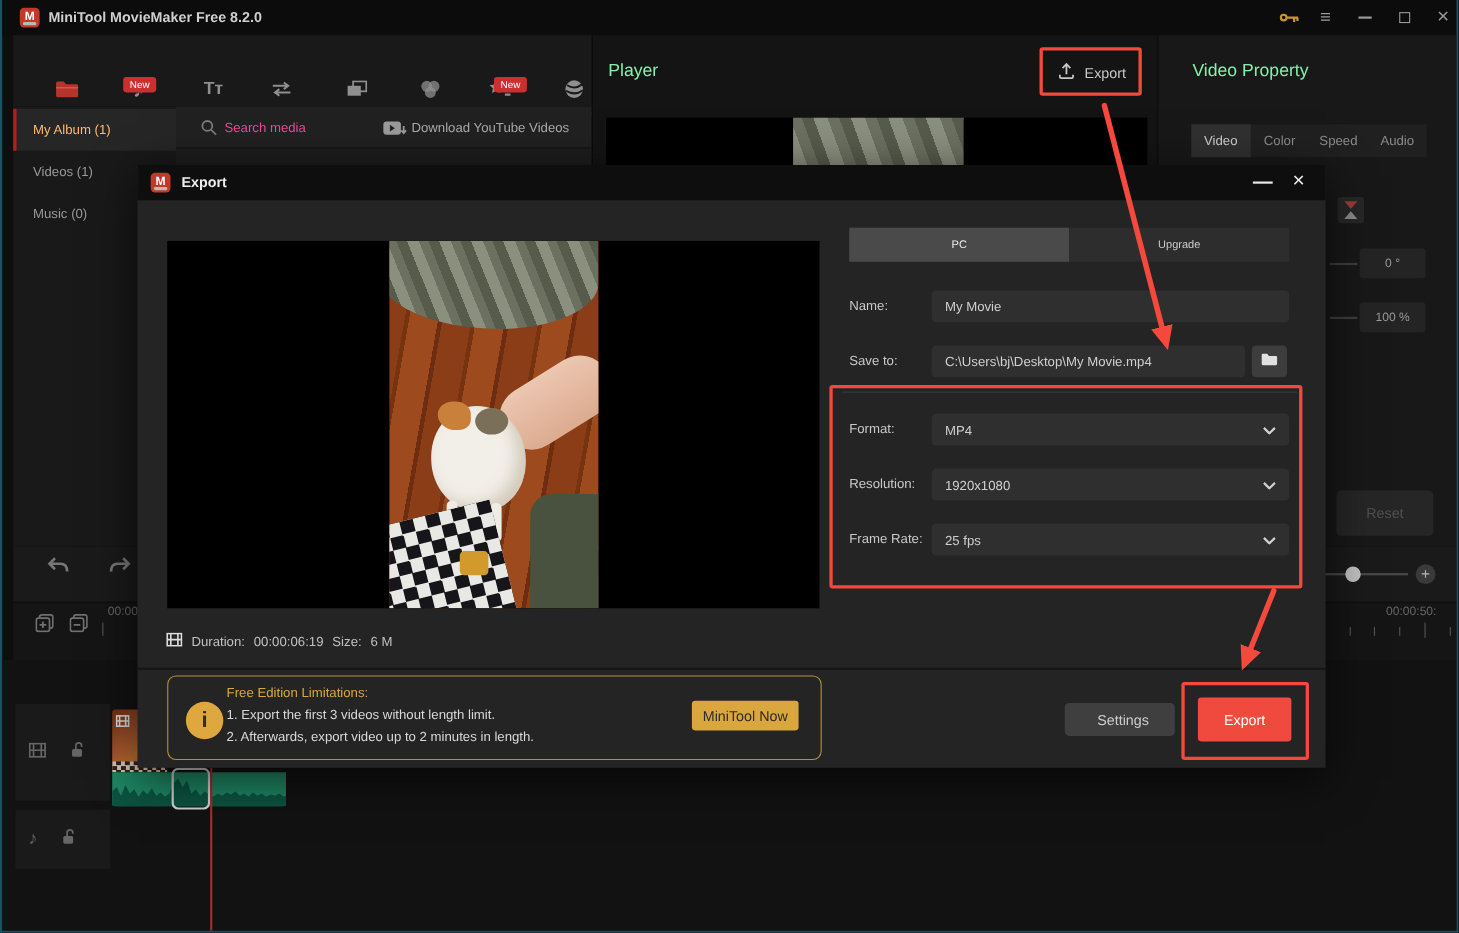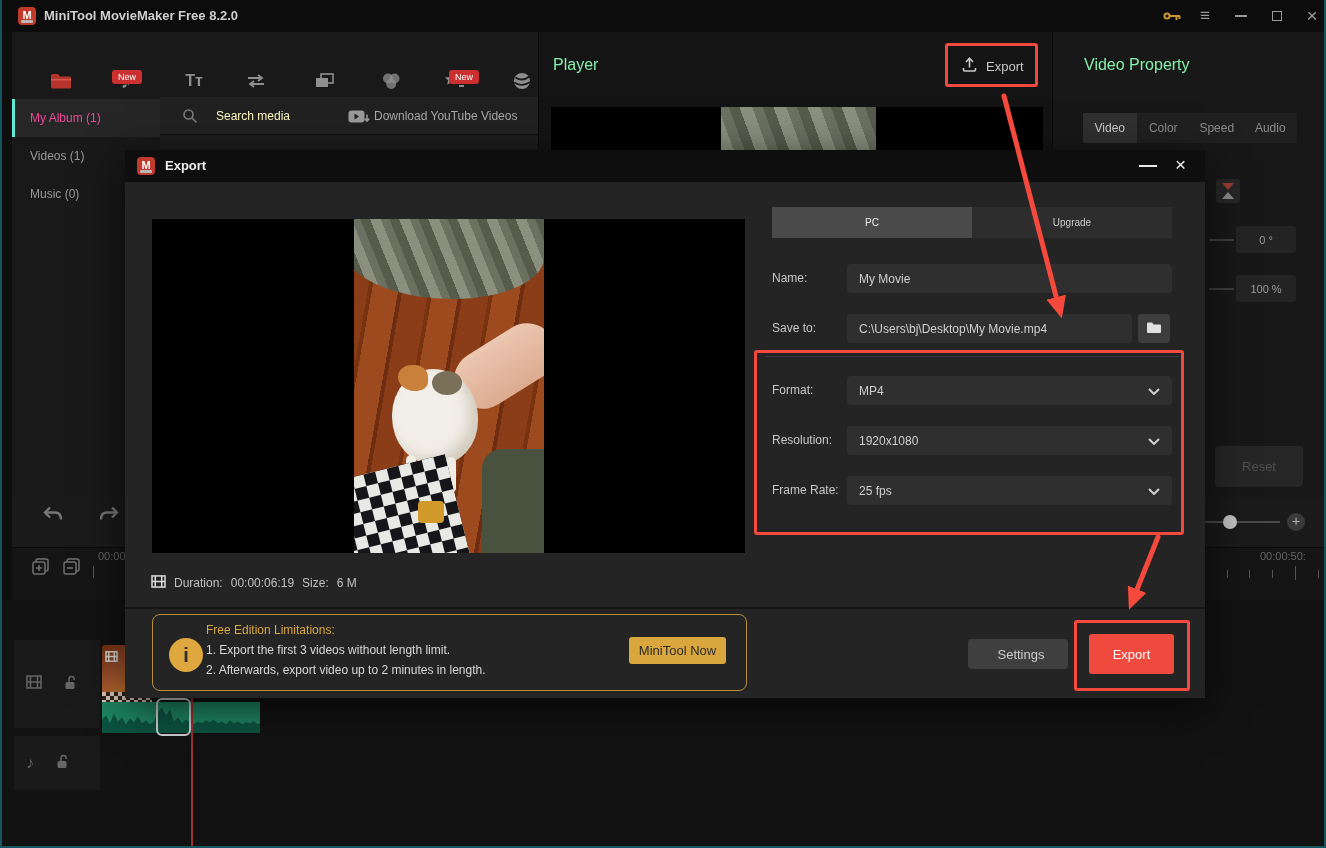--- a/index.html
+++ b/index.html
@@ -23,21 +23,21 @@
   .tool-item .ti-icon { height:26px; display:flex; align-items:center; justify-content:center; }
   .tool-item .ti-label { font-size:12px; color:#9a9a9a; margin-top:4px; }
   .tool-item.active .ti-label { color:#a83a30; }
   .tool-item.active { color:#b5342c; }
   .badge-new { position:absolute; width:30px; height:14px; background:#cc2f2f; border-radius:3px;
                color:#fff; font-size:9px; line-height:14px; text-align:center; z-index:3; }
 
   
   .sidebar { position:absolute; left:10px; top:97px; width:148px; height:400px; background:#191919; }
   .sb-item { position:absolute; left:0; width:148px; height:38px; line-height:38px; font-size:12px; color:#999; padding-left:18px; }
-  .sb-item.active { background:#262626; color:#ec4899; border-left:3px solid #5eead4; padding-left:15px; }
+  .sb-item.active { background:#262626; color:#fdba74; border-left:3px solid #b91c1c; padding-left:15px; }
 
   
   .media-bar { position:absolute; left:158px; top:97px; width:378px; height:38px; background:#212121; border-bottom:1px solid #101010; }
   .library { position:absolute; left:158px; top:135px; width:378px; height:362px; background:#1d1d1d; }
 
   
   .player-area { position:absolute; left:536px; top:32px; width:514px; height:465px; background:#141414; border-left:1px solid #0b0b0b; }
   .vp-panel { position:absolute; left:1050px; top:32px; width:274px; height:465px; background:#181818; border-left:1px solid #0b0b0b; }
   .panel-title { font-size:16px; color:#86efac; }
   .export-top-btn { position:absolute; display:flex; gap:8px; align-items:center; color:#c8c8c8; font-size:13px; cursor:pointer; }
@@ -209,21 +209,21 @@
     <div class="sb-item" style="top:78px;">Music (0)</div>
   </div>
 
   <div class="media-bar">
     <div class="abs" style="left:22px;top:11px;color:#7c7c7c;">
       <svg width="16" height="16" viewBox="0 0 16 16" stroke="currentColor" fill="none" stroke-width="1.6">
           <circle cx="6.5" cy="6.5" r="4.5"></circle>
           <path d="M10 10 L14.5 14.5"></path>
         </svg>
     </div>
-    <div class="abs" style="left:56px;top:12px;font-size:12px;color:#fef9c3;">Search media</div>
+    <div class="abs" style="left:44px;top:12px;font-size:12px;color:#ec4899;">Search media</div>
     <div class="abs" style="left:188px;top:12px;color:#9a9a9a;">
       <svg width="22" height="15" viewBox="0 0 22 15">
           <rect x="0.5" y="1.5" width="16" height="12" rx="3" fill="currentColor"></rect>
           <path d="M6.5 4.5 L11 7.5 L6.5 10.5 Z" fill="#212121"></path>
           <g stroke="currentColor" stroke-width="1.6" fill="none">
             <path d="M19 5.5 V11.5 M16.8 9.6 L19 12 L21.2 9.6"></path>
           </g>
         </svg>
     </div>
     <div class="abs" style="left:214px;top:12px;font-size:12px;color:#a8a8a8;">Download YouTube Videos</div>

